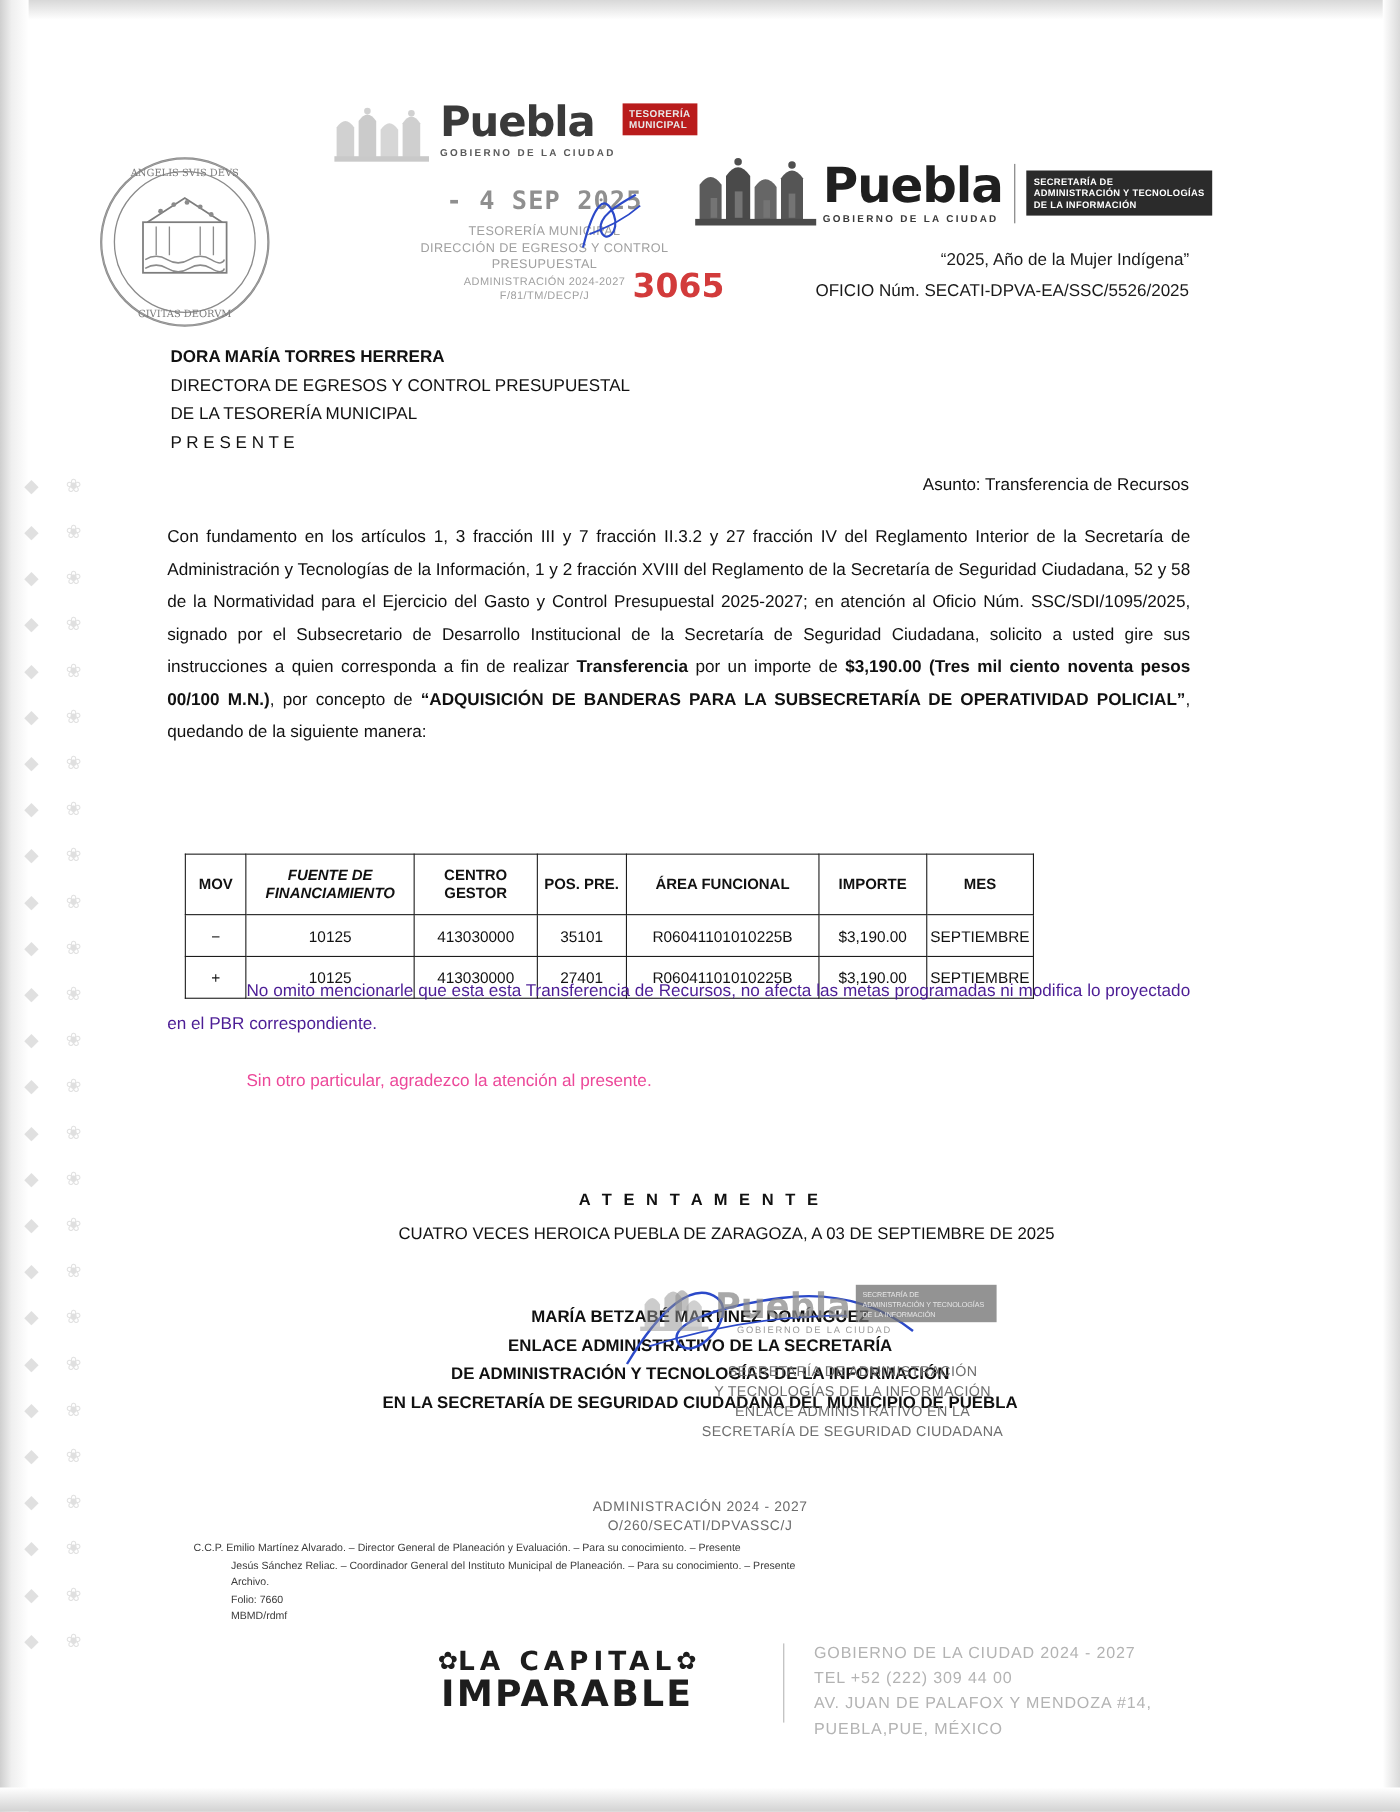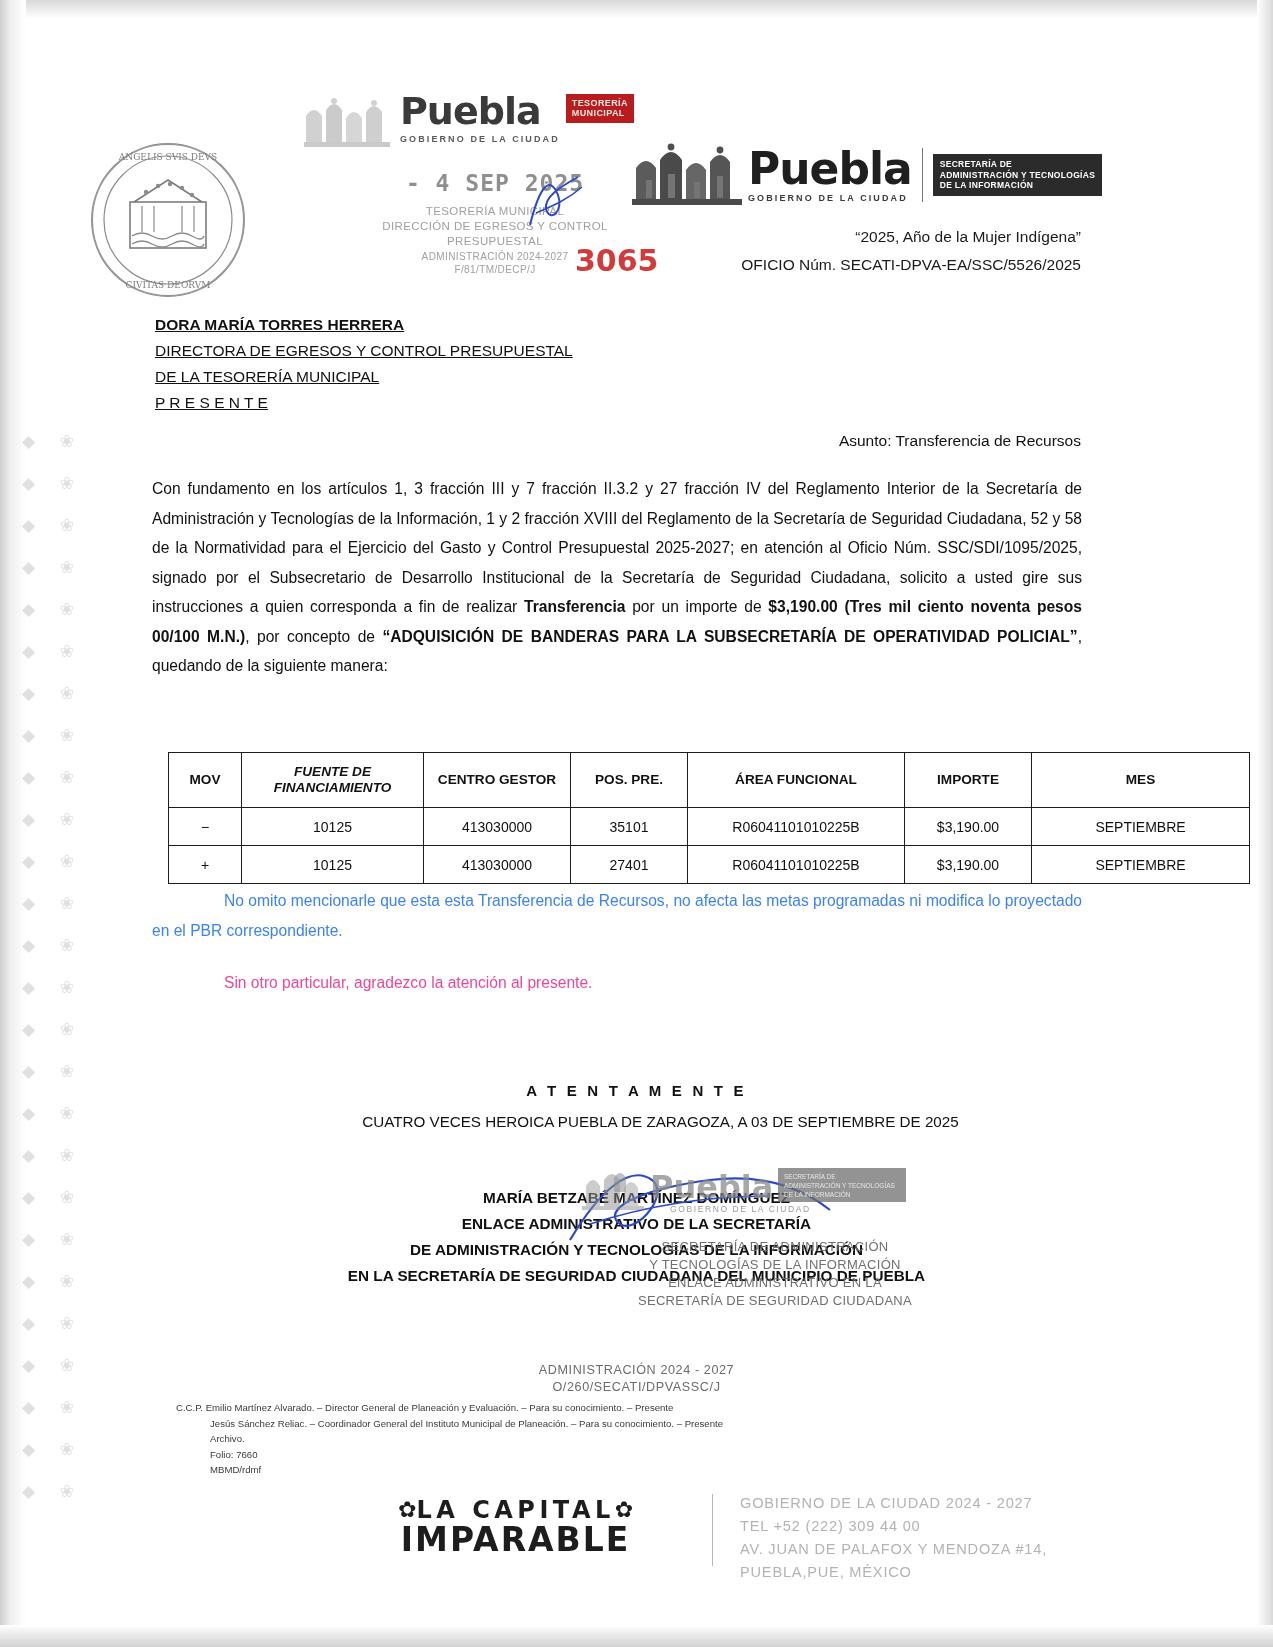--- a/index.html
+++ b/index.html
@@ -178,21 +178,20 @@
     font-weight: 500;
   }
   
   .addressee {
     position: absolute;
     left: 155px;
     top: 312px;
     font-size: 15.5px;
     line-height: 26px;
     color: #111;
-    text-decoration: underline;
   }
   .addressee .l1 { font-weight: 600; }
   .asunto {
     position: absolute;
     right: 192px;
     top: 432px;
     font-size: 15.5px;
     color: #111;
   }
   
@@ -204,22 +203,22 @@
     font-size: 15.6px;
     line-height: 29.5px;
     text-align: justify;
     color: #111;
   }
   .body-text b { font-weight: 700; }
   
   .table-wrap {
     position: absolute;
     left: 168px;
-    top: 752px;
-    width: 1082px;
+    top: 776px;
+    width: 772px;
   }
   table.movs {
     border-collapse: collapse;
     width: 100%;
     font-size: 13.5px;
     color: #111;
   }
   table.movs th, table.movs td {
     border: 1px solid #1d1d1d;
     text-align: center;
@@ -237,21 +236,21 @@
   }
   
   .para-2 {
     position: absolute;
     left: 152px;
     top: 886px;
     width: 930px;
     font-size: 15.6px;
     line-height: 29.5px;
     text-align: justify;
-    color: #3b82f6;
+    color: #4c1d95;
     text-indent: 72px;
   }
   .para-3 {
     position: absolute;
     left: 152px;
     top: 968px;
     width: 930px;
     font-size: 15.6px;
     line-height: 29.5px;
     color: #ec4899;

